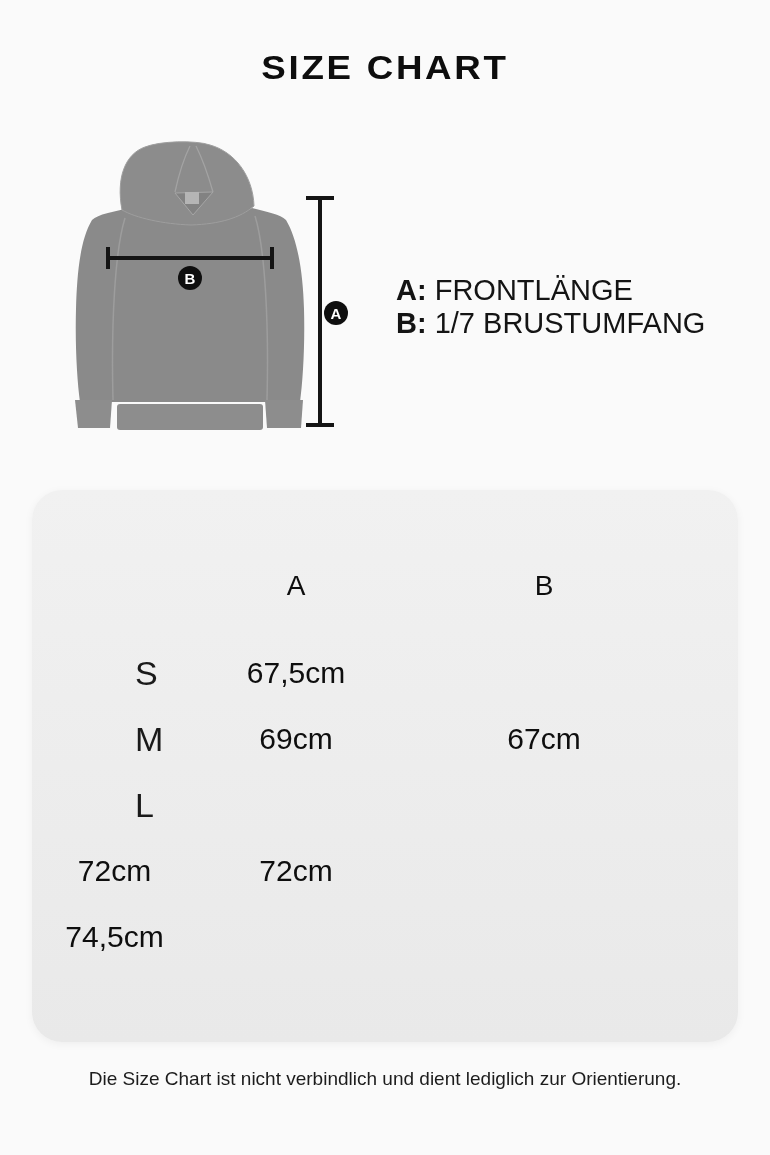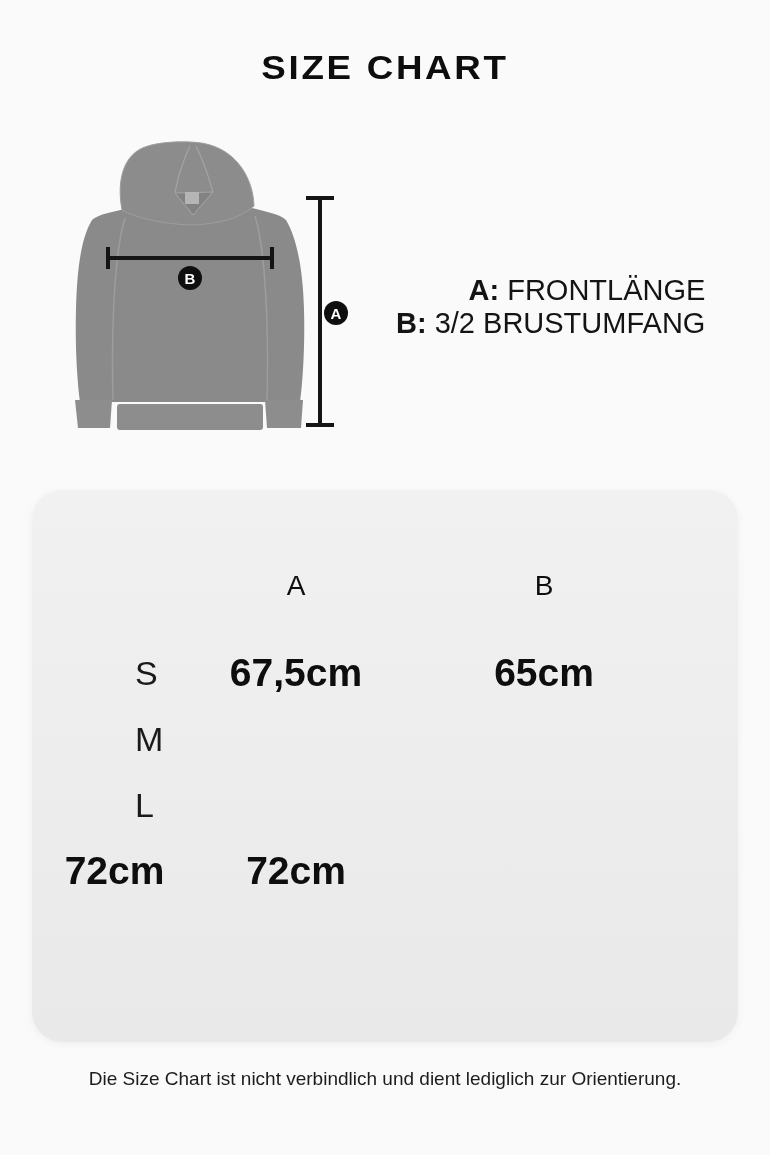--- a/index.html
+++ b/index.html
@@ -10,34 +10,34 @@
     -webkit-font-smoothing:antialiased;
   }
   .title{
     position:absolute;top:48px;left:0;width:770px;text-align:center;
     font-size:34px;font-weight:800;letter-spacing:2.5px;color:#0d0d0d;
     transform:scaleX(1.08);transform-origin:50% 50%;white-space:nowrap;
   }
   .hoodie-svg{position:absolute;left:70px;top:138px;}
   .legend{
     position:absolute;left:396px;top:274px;
-    font-size:29px;line-height:33px;color:#141414;white-space:nowrap;text-align:right;
+    font-size:29px;line-height:33px;color:#141414;white-space:nowrap;
   }
   .legend .key{font-weight:700;}
   .card{
     position:absolute;left:32px;top:490px;width:706px;height:552px;
     border-radius:30px;box-sizing:border-box;padding-top:80px;
     background:linear-gradient(180deg,#f1f1f1 0%,#e9e9e9 100%);
     box-shadow:0 2px 8px rgba(0,0,0,0.05);
   }
   .trow{display:grid;grid-template-columns:165px 198px 298px;align-items:center;}
   .thead{height:30px;margin-bottom:40px;font-size:28px;color:#1a1a1a;}
   .drow{height:66px;}
   .cell-size{padding-left:103px;font-size:34px;font-weight:400;color:#1a1a1a;white-space:nowrap;}
-  .cell-a,.cell-b{text-align:center;font-size:39px;font-weight:700;color:#0e0e0e;white-space:nowrap;}
+  .cell-a,.cell-b{text-align:center;font-size:30px;font-weight:400;color:#0e0e0e;white-space:nowrap;}
   .thead .cell-a,.thead .cell-b{font-weight:400;font-size:28px;}
   .footer-note{
     position:absolute;left:0;top:1068px;width:770px;text-align:center;
     font-size:19px;color:#1c1c1c;
   }
 </style>
 </head>
 <body>
 
 <div class="title">SIZE CHART</div>
@@ -83,43 +83,45 @@
   </g>
 </svg>
 
 <div class="legend">
   <div>
     <span class="key">A:</span>
     <span>FRONTLÄNGE</span>
   </div>
   <div>
     <span class="key">B:</span>
-    <span>3/2 BRUSTUMFANG</span>
+    <span>1/7 BRUSTUMFANG</span>
   </div>
 </div>
 
 <div class="card">
   <div class="trow thead">
     <div class="cell-size"></div>
     <div class="cell-a">A</div>
     <div class="cell-b">B</div>
   </div>
 
   <div class="trow drow">
     <div class="cell-size">S</div>
     <div class="cell-a">67,5cm</div>
-    <div class="cell-b">65cm</div>
   </div>
   <div class="trow drow">
     <div class="cell-size">M</div>
+    <div class="cell-a">69cm</div>
+    <div class="cell-b">67cm</div>
   </div>
   <div class="trow drow">
     <div class="cell-size">L</div>
   </div>
   <div class="trow drow">
     <div class="cell-a">72cm</div>
     <div class="cell-b">72cm</div>
   </div>
   <div class="trow drow">
+    <div class="cell-b">74,5cm</div>
   </div>
 </div>
 
 <div class="footer-note">Die Size Chart ist nicht verbindlich und dient lediglich zur Orientierung.</div>
 
 </body></html>

